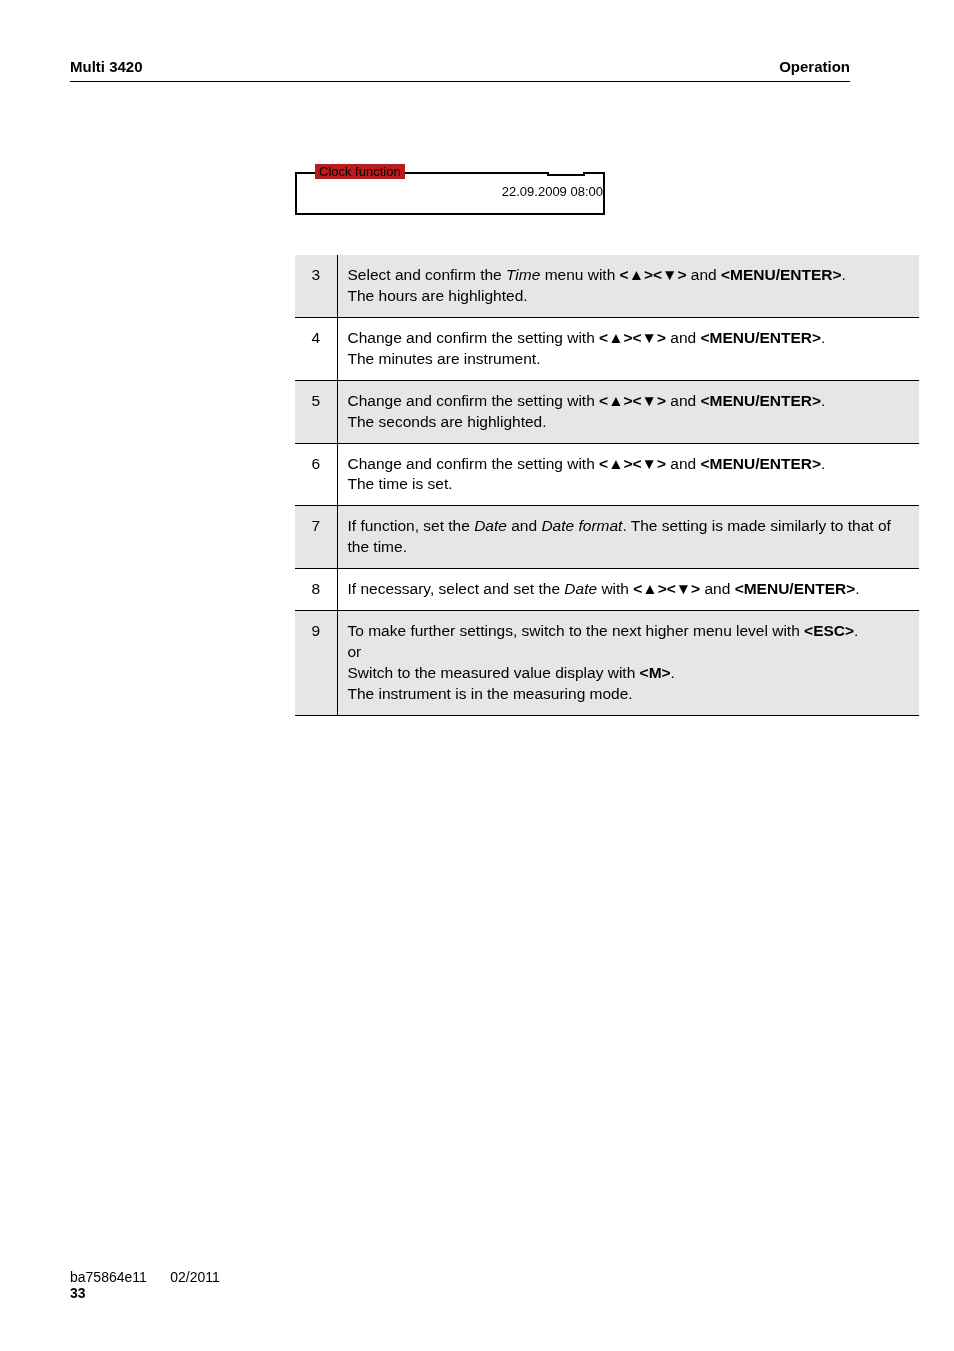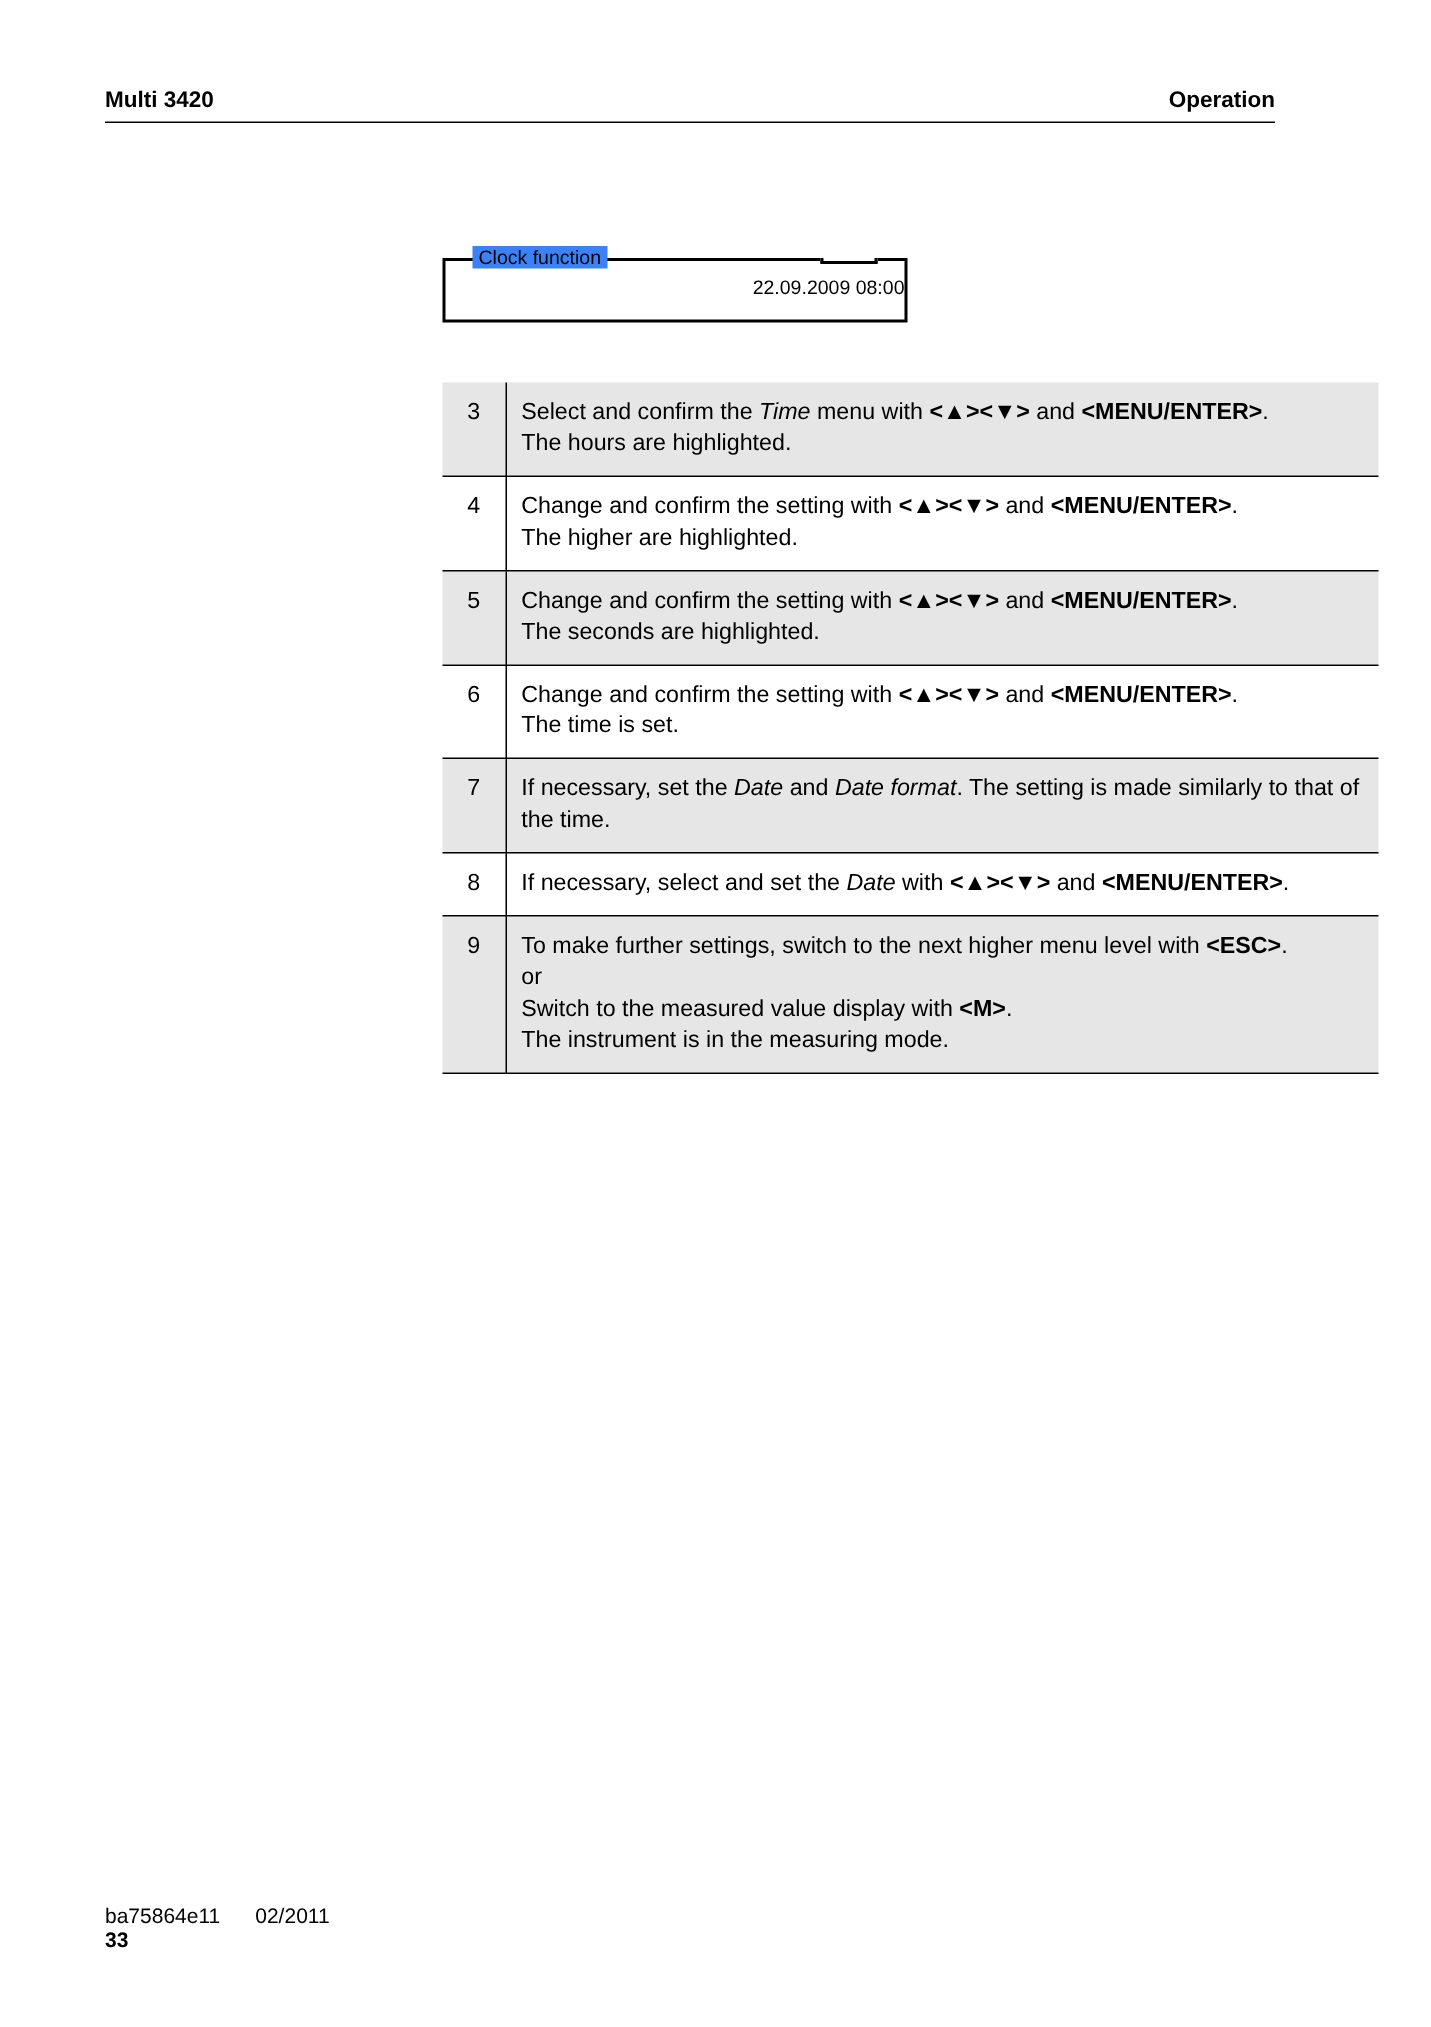--- a/index.html
+++ b/index.html
@@ -32,21 +32,21 @@
   .clock-box {
     width: 310px;
     border: 2px solid #000;
     position: relative;
     font-size: 13px;
   }
   .clock-title-cut {
     position: absolute;
     top: -10px;
     left: 18px;
-    background: #3b82f6;
+    background: #b91c1c;
     padding: 0 4px;
     font-size: 13px;
   }
   .clock-title-right-notch {
     position: absolute;
     top: -2px;
     right: 18px;
     width: 38px;
     height: 4px;
     background: #fff;
@@ -135,41 +135,41 @@
       <td class="num">3</td>
       <td>
         <span>Select and confirm the </span><i>Time</i><span> menu with </span><b>&lt;▲&gt;&lt;▼&gt;</b><span> and </span><b>&lt;MENU/ENTER&gt;</b><span>.</span><br>
         <span>The hours are highlighted.</span>
       </td>
     </tr>
     <tr>
       <td class="num">4</td>
       <td>
         <span>Change and confirm the setting with </span><b>&lt;▲&gt;&lt;▼&gt;</b><span> and </span><b>&lt;MENU/ENTER&gt;</b><span>.</span><br>
-        <span>The higher are highlighted.</span>
+        <span>The minutes are instrument.</span>
       </td>
     </tr>
     <tr class="grey">
       <td class="num">5</td>
       <td>
         <span>Change and confirm the setting with </span><b>&lt;▲&gt;&lt;▼&gt;</b><span> and </span><b>&lt;MENU/ENTER&gt;</b><span>.</span><br>
         <span>The seconds are highlighted.</span>
       </td>
     </tr>
     <tr>
       <td class="num">6</td>
       <td>
         <span>Change and confirm the setting with </span><b>&lt;▲&gt;&lt;▼&gt;</b><span> and </span><b>&lt;MENU/ENTER&gt;</b><span>.</span><br>
         <span>The time is set.</span>
       </td>
     </tr>
     <tr class="grey">
       <td class="num">7</td>
       <td>
-        <span>If necessary, set the </span><i>Date</i><span> and </span><i>Date format</i><span>. The setting is made similarly to that of the time.</span>
+        <span>If function, set the </span><i>Date</i><span> and </span><i>Date format</i><span>. The setting is made similarly to that of the time.</span>
       </td>
     </tr>
     <tr>
       <td class="num">8</td>
       <td>
         <span>If necessary, select and set the </span><i>Date</i><span> with </span><b>&lt;▲&gt;&lt;▼&gt;</b><span> and </span><b>&lt;MENU/ENTER&gt;</b><span>.</span>
       </td>
     </tr>
     <tr class="grey">
       <td class="num">9</td>

